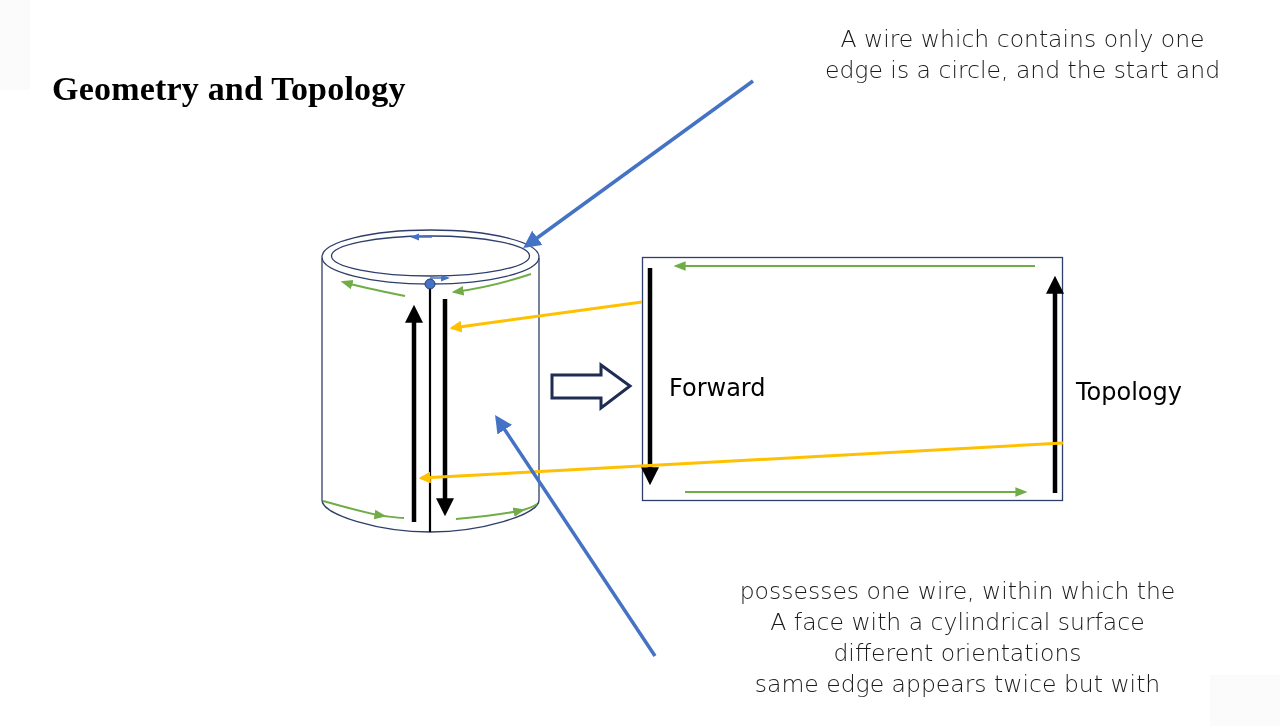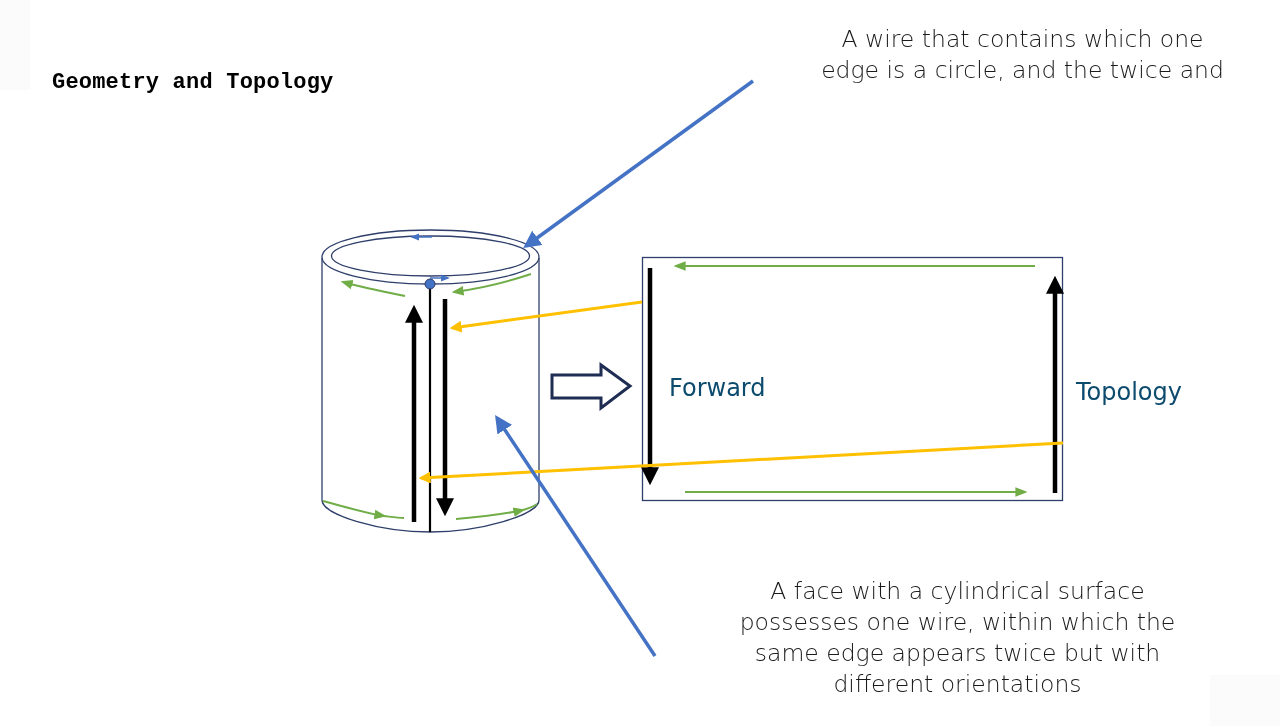--- a/index.html
+++ b/index.html
@@ -12,23 +12,23 @@
       height: 726px;
       position: relative;
       overflow: hidden;
       font-family: "DejaVu Sans", "Liberation Sans", sans-serif;
       color: #111111;
     }
     .slide-title {
       position: absolute;
       left: 52px;
       top: 70px;
-      font-family: Liberation Mono, monospace;
+      font-family: Liberation Serif, serif;
       font-weight: bold;
-      font-size: 22px;
+      font-size: 34px;
       letter-spacing: 0.2px;
       color: #000000;
       white-space: nowrap;
     }
     .callout {
       position: absolute;
       text-align: center;
       font-family: "DejaVu Sans", "Liberation Sans", sans-serif;
       font-size: 23.5px;
       line-height: 31px;
@@ -43,21 +43,21 @@
     .callout-bottom {
       left: 715px;
       top: 576px;
       width: 485px;
     }
     .callout .line { display: block; white-space: pre; }
     .edge-label {
       position: absolute;
       font-family: "DejaVu Sans", "Liberation Sans", sans-serif;
       font-size: 24px;
-      color: #0c4a6e;
+      color: #000000;
       white-space: nowrap;
     }
     .label-forward { left: 669px; top: 374px; }
     .label-reversed { left: 1076px; top: 378px; }
     svg.diagram {
       position: absolute;
       left: 0;
       top: 0;
     }
     .faint-panel {
@@ -67,29 +67,29 @@
   </style>
 </head>
 <body>
 
 <div class="faint-panel" style="left:0;top:0;width:30px;height:90px;"></div>
 <div class="faint-panel" style="left:1210px;top:675px;width:70px;height:51px;"></div>
 
 <div class="slide-title">Geometry and Topology</div>
 
 <div class="callout callout-top">
-  <span class="line">A wire that contains which one</span>
-  <span class="line">edge is a circle, and the twice and</span>
+  <span class="line">A wire which contains only one</span>
+  <span class="line">edge is a circle, and the start and</span>
 </div>
 
 <div class="callout callout-bottom">
+  <span class="line">possesses one wire, within which the</span>
   <span class="line">A face with a cylindrical surface</span>
-  <span class="line">possesses one wire, within which the</span>
+  <span class="line">different orientations</span>
   <span class="line">same edge appears twice but with</span>
-  <span class="line">different orientations</span>
 </div>
 
 <svg class="diagram" width="1280" height="726" viewBox="0 0 1280 726">
   <defs>
     <marker id="mk-blue" viewBox="0 0 10 10" refX="8" refY="5" markerWidth="5" markerHeight="5" orient="auto-start-reverse">
       <path d="M0,0 L10,5 L0,10 z" fill="#4472c4"></path>
     </marker>
     <marker id="mk-blue-small" viewBox="0 0 10 10" refX="8" refY="5" markerWidth="6" markerHeight="6" orient="auto">
       <path d="M0,1 L10,5 L0,9 z" fill="#4472c4"></path>
     </marker>

